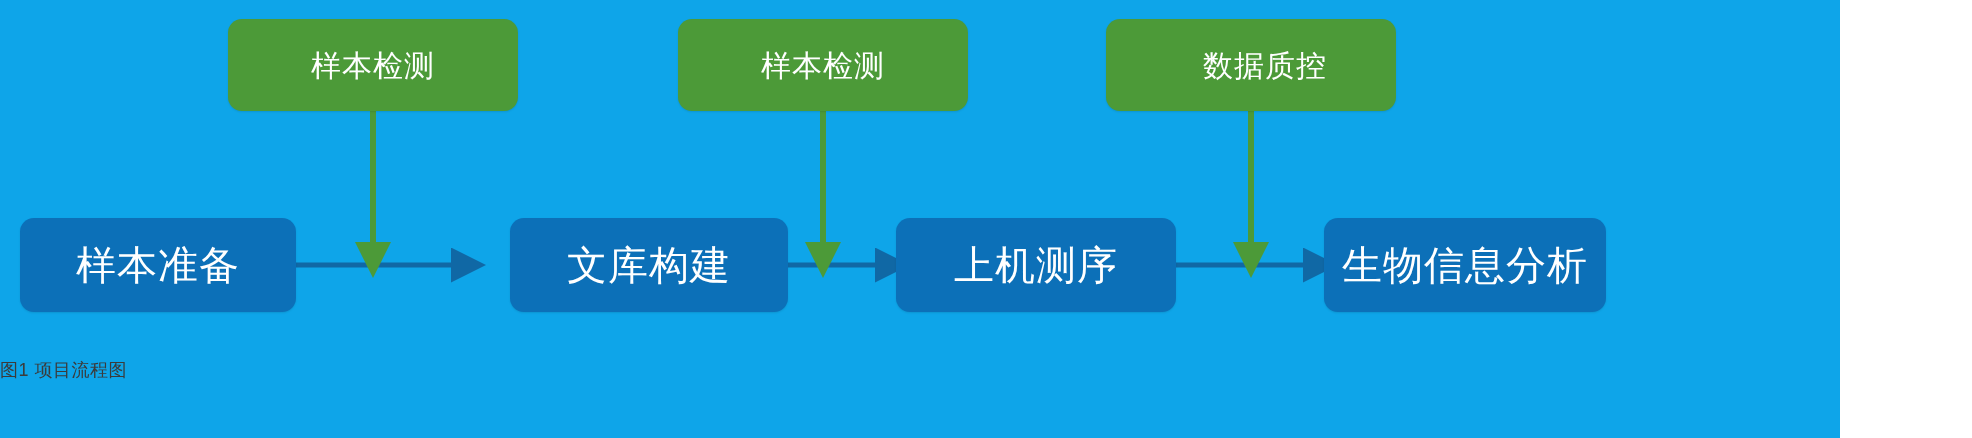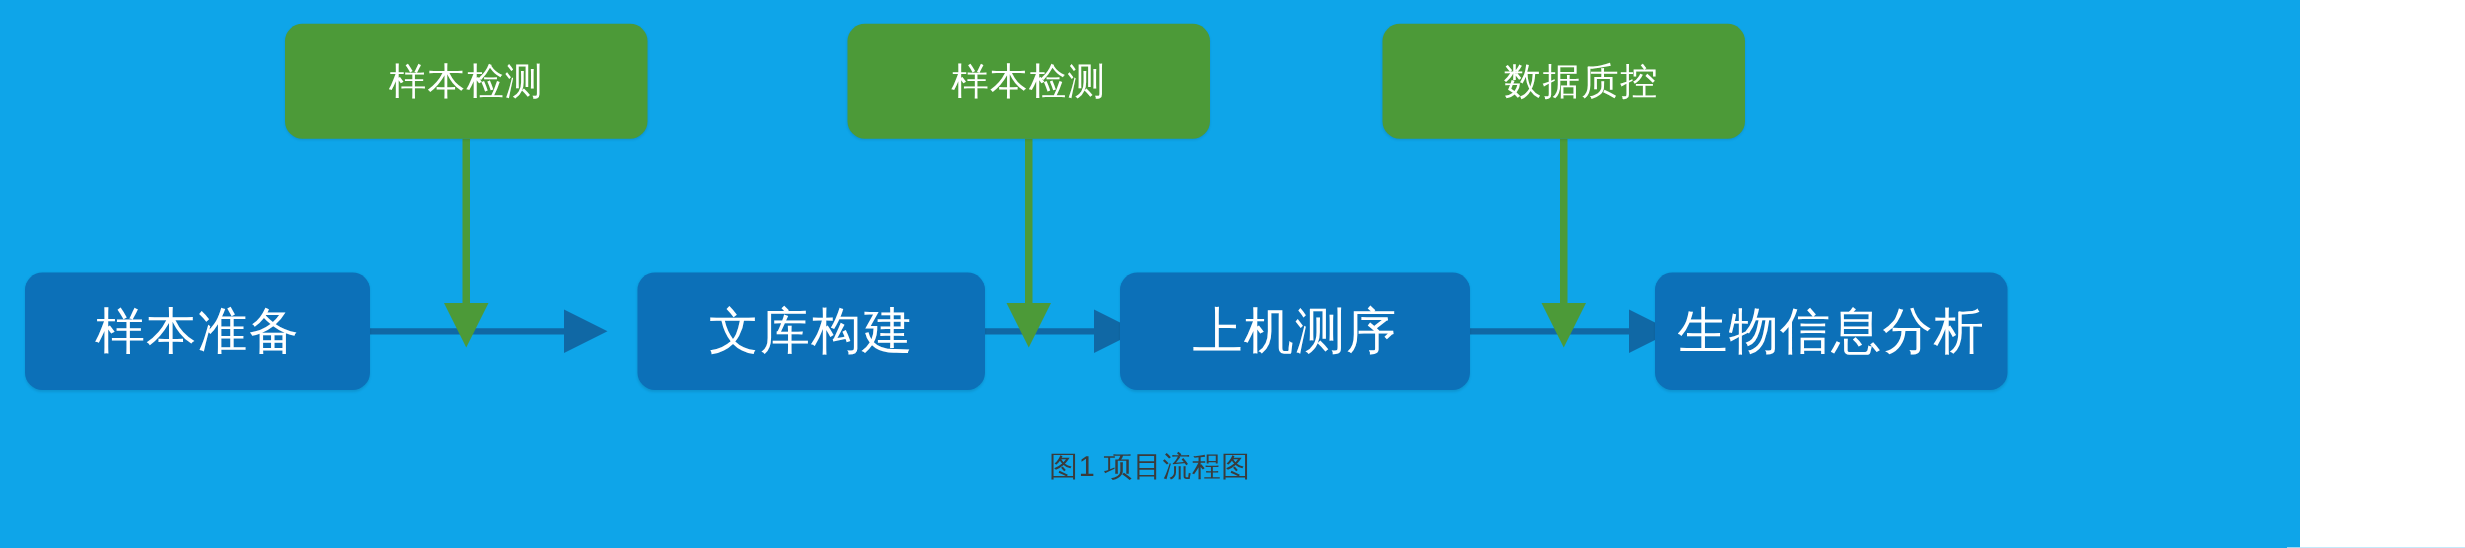--- a/index.html
+++ b/index.html
@@ -37,22 +37,22 @@
   }
   .node-secondary {
     background: #4C9A38;
     border-radius: 14px;
     font-size: 30px;
     box-shadow: 0 1px 2px rgba(0,0,0,0.10);
   }
   .caption {
     position: absolute;
     width: 100%;
-    text-align: center;
-    font-size: 23px;
+    text-align: left;
+    font-size: 18px;
     color: #3b3b3b;
     letter-spacing: 0.5px;
   }
   svg.edge-layer {
     position: absolute;
     left: 0;
     top: 0;
     width: 1972px;
     height: 438px;
     pointer-events: none;

